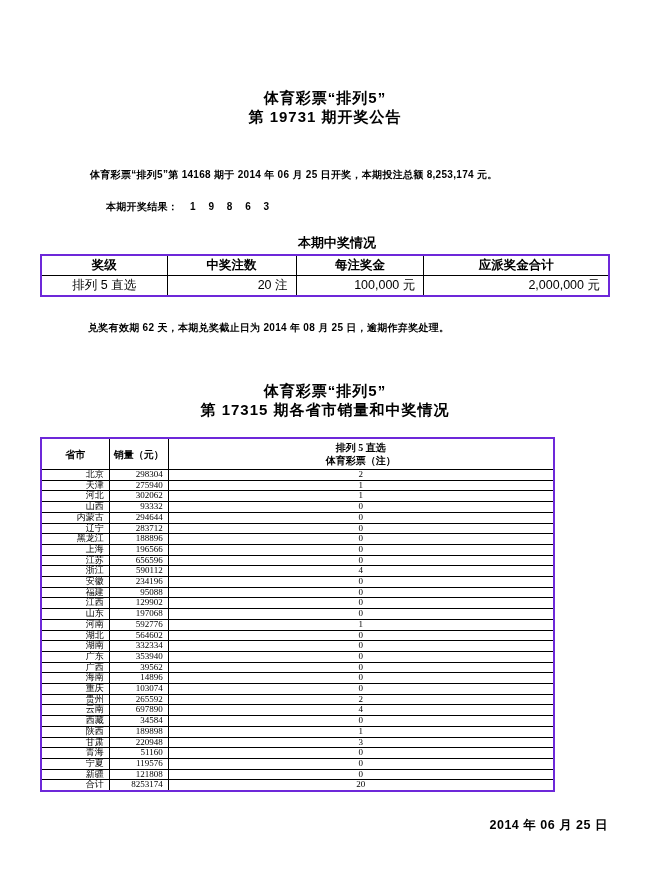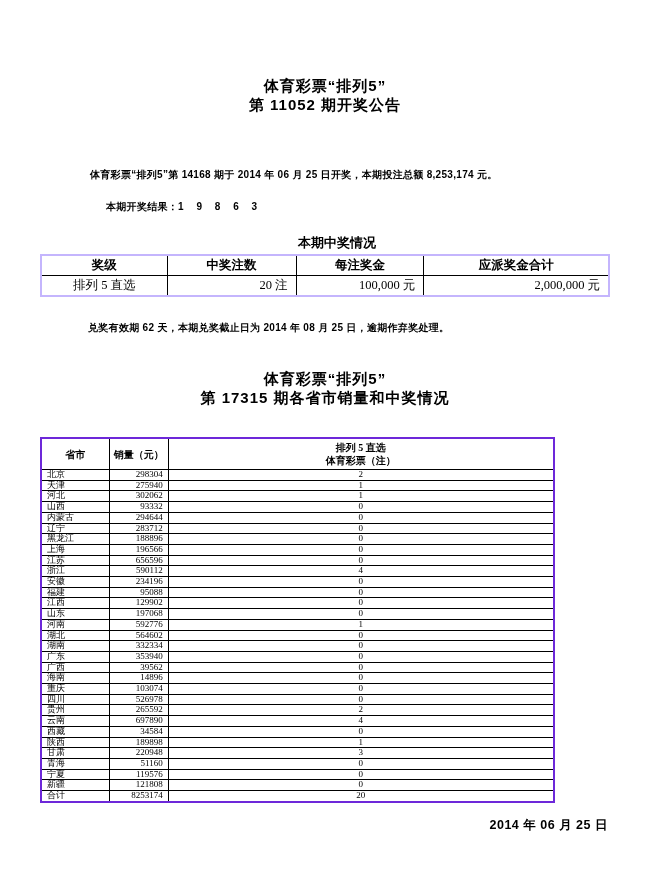--- a/index.html
+++ b/index.html
@@ -23,37 +23,38 @@
   }
   .doc-title {
     position: absolute;
     left: 0;
     width: 100%;
     text-align: center;
     font-size: 15px;
     font-weight: 700;
     line-height: 19px;
     letter-spacing: 1px;
+    margin-top: 12px;
   }
   .title-1 { top: 76px; }
   .title-2 { top: 369px; }
   .para {
     position: absolute;
     font-size: 10px;
     font-weight: 700;
     line-height: 15px;
     letter-spacing: 0.3px;
     white-space: nowrap;
   }
   .para-draw   { top: 167px; left: 90px; }
   .para-result { top: 199px; left: 106px; }
   .para-redeem { top: 320px; left: 88px; }
   .result-digits {
     display: inline-block;
-    margin-left: 0;
+    margin-left: 12px;
     letter-spacing: 5px;
     font-weight: 700;
   }
   .table-caption {
     position: absolute;
     top: 234px;
     left: 0;
     width: 100%;
     text-align: center;
     font-size: 13px;
@@ -69,22 +70,21 @@
   th, td {
     border: 1px solid #000000;
     overflow: hidden;
     white-space: nowrap;
   }
   
   .prize-table {
     top: 254px;
     left: 40px;
     width: 570px;
-    border: 2px solid #c4b5fd;
-    font-family: Liberation Serif, serif;
+    border: 2px solid #6d28d9;
   }
   .prize-table th {
     font-size: 12.5px;
     font-weight: 700;
     height: 15px;
     padding: 1px 2px;
     text-align: center;
   }
   .prize-table td {
     font-size: 12.5px;
@@ -109,40 +109,40 @@
     padding: 2px 2px;
     line-height: 13px;
   }
   .province-table td {
     font-size: 9px;
     font-weight: 400;
     height: 9.7px;
     line-height: 9.7px;
     padding: 0 5px;
   }
-  .province-table .pv-c0 { text-align: left; }
+  .province-table .pv-c0 { text-align: right; }
   .province-table .pv-c1 { text-align: right; }
   .province-table .pv-c2 { text-align: center; }
   .footer-date {
     position: absolute;
     top: 817px;
     right: 42px;
     font-size: 12.5px;
     font-weight: 700;
     letter-spacing: 0.5px;
   }
 </style>
 </head>
 <body>
 
 <div class="page">
 
   <div class="doc-title title-1">
     <div>体育彩票“排列5”</div>
-    <div>第 11052 期开奖公告</div>
+    <div>第 19731 期开奖公告</div>
   </div>
 
   <div class="para para-draw">体育彩票“排列5”第 14168 期于 2014 年 06 月 25 日开奖，本期投注总额 8,253,174 元。</div>
 
   <div class="para para-result">
     <span>本期开奖结果：</span><span class="result-digits">1 9 8 6 3</span>
   </div>
 
   <div class="table-caption">本期中奖情况</div>
 
@@ -294,25 +294,20 @@
           <td class="pv-c0">海南</td>
           <td class="pv-c1">14896</td>
           <td class="pv-c2">0</td>
         </tr>
         <tr>
           <td class="pv-c0">重庆</td>
           <td class="pv-c1">103074</td>
           <td class="pv-c2">0</td>
         </tr>
         <tr>
-          <td class="pv-c0">四川</td>
-          <td class="pv-c1">526978</td>
-          <td class="pv-c2">0</td>
-        </tr>
-        <tr>
           <td class="pv-c0">贵州</td>
           <td class="pv-c1">265592</td>
           <td class="pv-c2">2</td>
         </tr>
         <tr>
           <td class="pv-c0">云南</td>
           <td class="pv-c1">697890</td>
           <td class="pv-c2">4</td>
         </tr>
         <tr>

